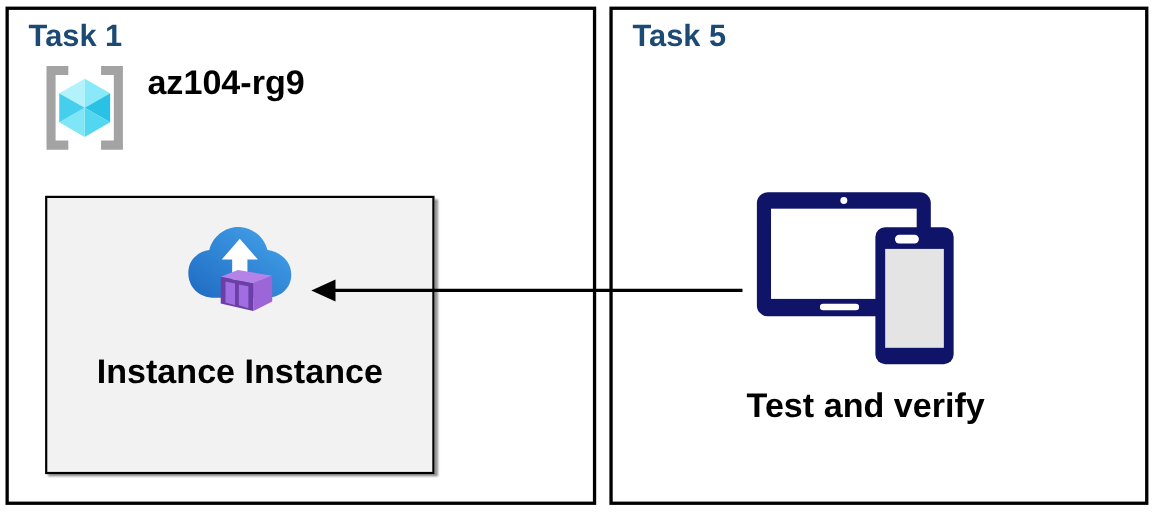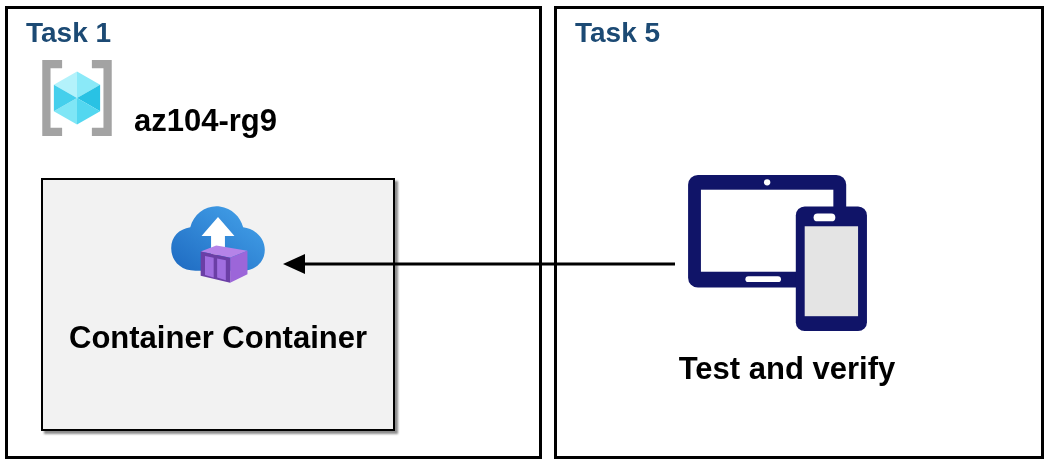--- a/index.html
+++ b/index.html
@@ -9,21 +9,21 @@
   }
   .task-box{
     position:absolute;background:#ffffff;border:3px solid #000000;box-sizing:border-box;
   }
   .task1{left:5px;top:6px;width:537px;height:453px;}
   .task2{left:554px;top:6px;width:490px;height:453px;}
   .task-title{
     position:absolute;left:18px;top:8px;font-size:28px;font-weight:bold;color:#1c4a74;
     letter-spacing:0px;
   }
-  .rg-row{position:absolute;left:26px;top:48px;display:flex;align-items:flex-end;}
+  .rg-row{position:absolute;left:26px;top:48px;display:flex;align-items:flex-start;}
   .rg-icon{width:86px;height:82px;display:inline-block;}
   .rg-name{font-size:31px;font-weight:bold;color:#000000;margin-left:14px;}
   .inner-box{
     position:absolute;left:33px;top:169px;width:354px;height:253px;background:#f2f2f2;
     border:2px solid #000000;box-sizing:border-box;box-shadow:3px 3px 2px rgba(0,0,0,0.45);
   }
   .ci-icon{position:absolute;left:50%;top:10px;transform:translateX(-50%);width:104px;height:118px;}
   .ci-label{
     position:absolute;left:0;top:140px;width:100%;text-align:center;
     font-size:31px;font-weight:bold;color:#000000;
@@ -77,21 +77,21 @@
 
           <polygon points="60,22 79,44 68,44 68,66 52,66 52,44 41,44" fill="#ffffff"></polygon>
 
           <polygon points="40,62 58,55 94,61 74,69" fill="#b583e8"></polygon>
           <polygon points="74,69 94,61 94,88 74,98" fill="#9c66d9"></polygon>
           <polygon points="40,62 74,69 74,98 40,90" fill="#6b3fa6"></polygon>
           <polygon points="45,67 55,69 55,92 45,89" fill="#a06ee0"></polygon>
           <polygon points="59,70 69,72 69,95 59,92" fill="#a06ee0"></polygon>
         </svg>
       </span>
-      <div class="ci-label">Container Container</div>
+      <div class="ci-label">Instance Instance</div>
     </div>
   </div>
 
   <div class="task-box task2">
     <div class="task-title">Task 5</div>
 
     <span class="devices-icon">
       <svg viewBox="0 0 190 170" xmlns="http://www.w3.org/2000/svg">
 
         <rect x="3" y="10" width="160" height="114" rx="10" fill="#101468"></rect>

